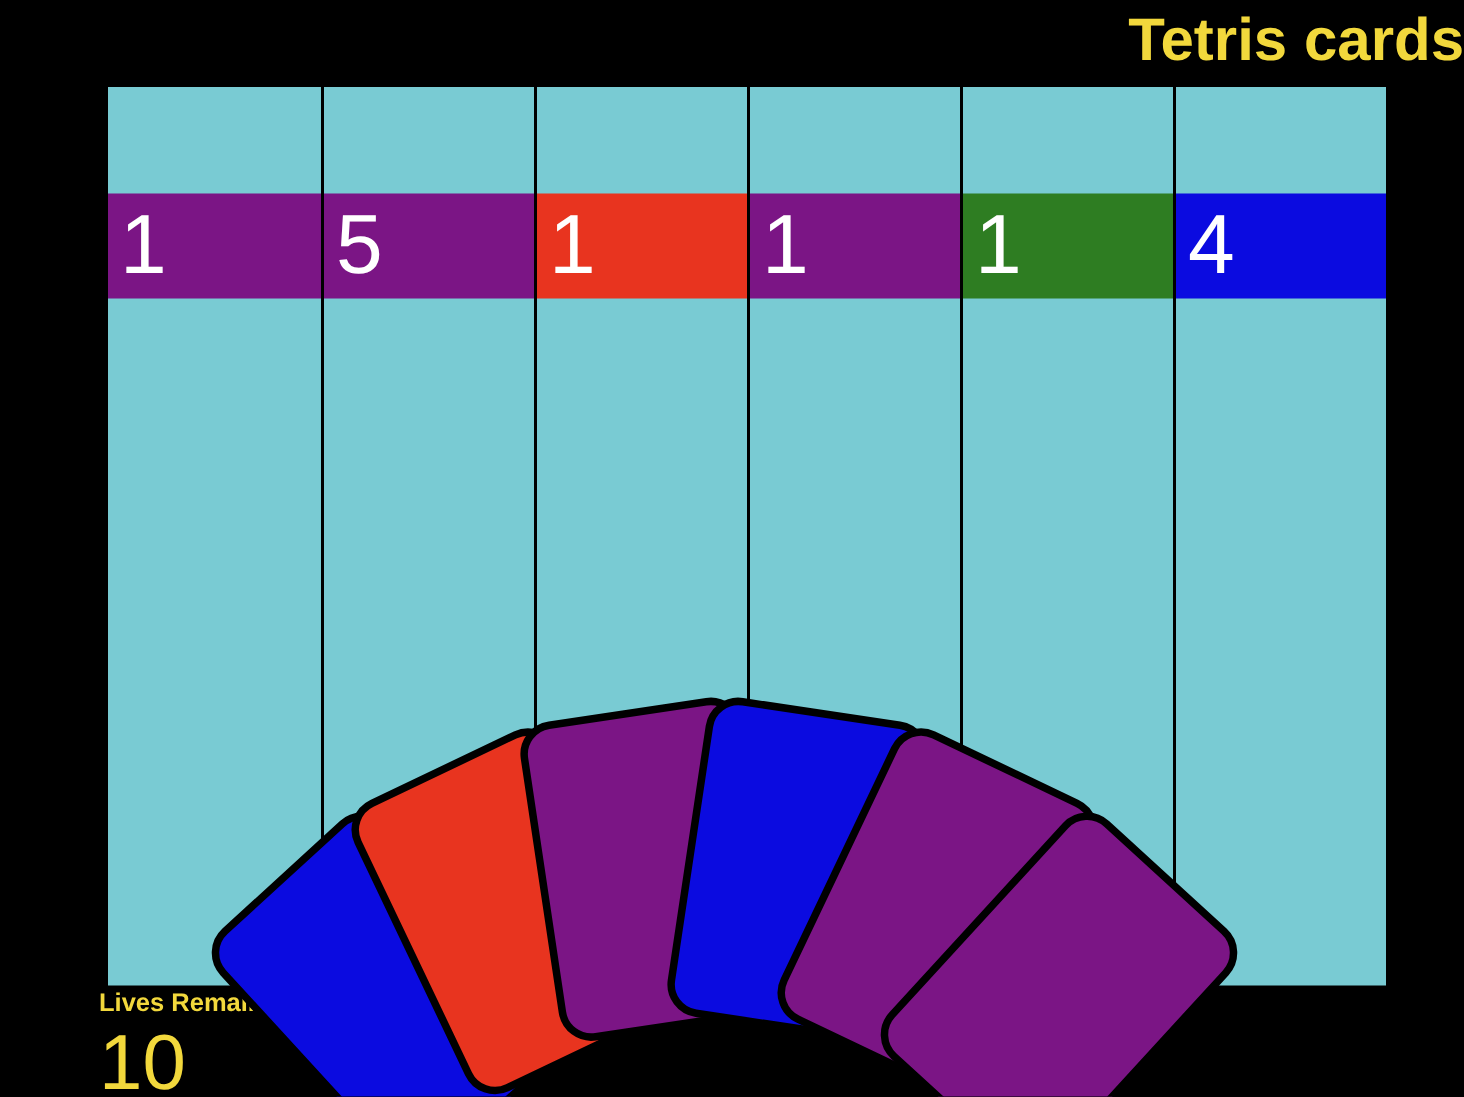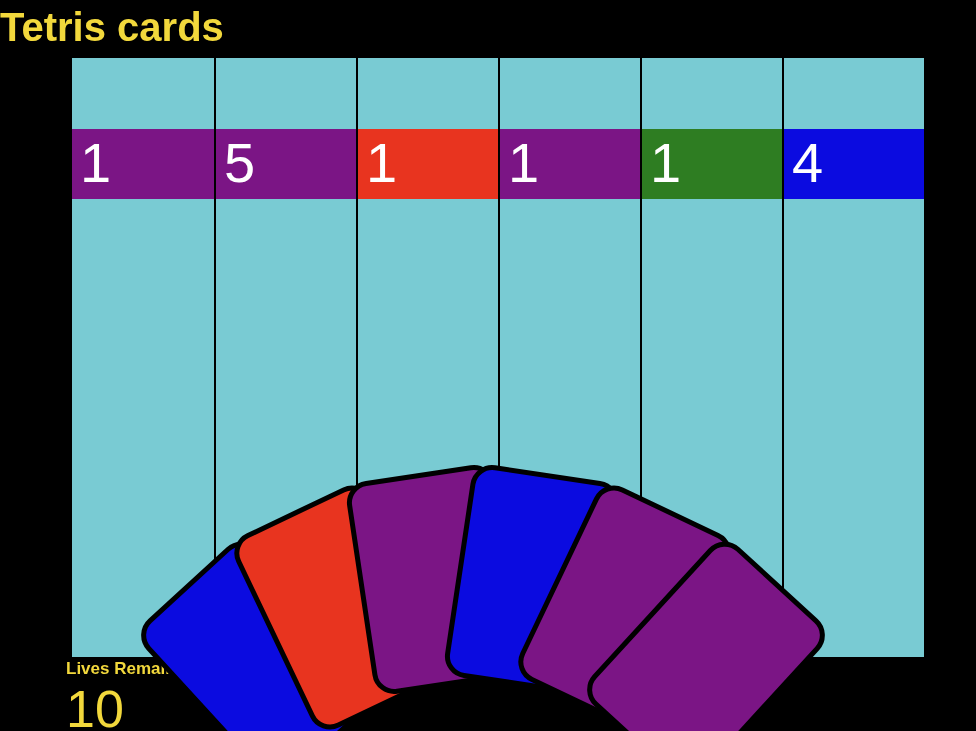--- a/index.html
+++ b/index.html
@@ -23,21 +23,21 @@
     background: #000000;
     overflow: hidden;
   }
 
   
   #game-title {
     position: absolute;
     left: 0;
     top: 2px;
     width: 976px;
-    text-align: left;
+    text-align: right;
     font-size: 40px;
     font-weight: bold;
     color: #F2D83C;
     letter-spacing: 0px;
     line-height: 50px;
     white-space: nowrap;
   }
 
   
   #board {

